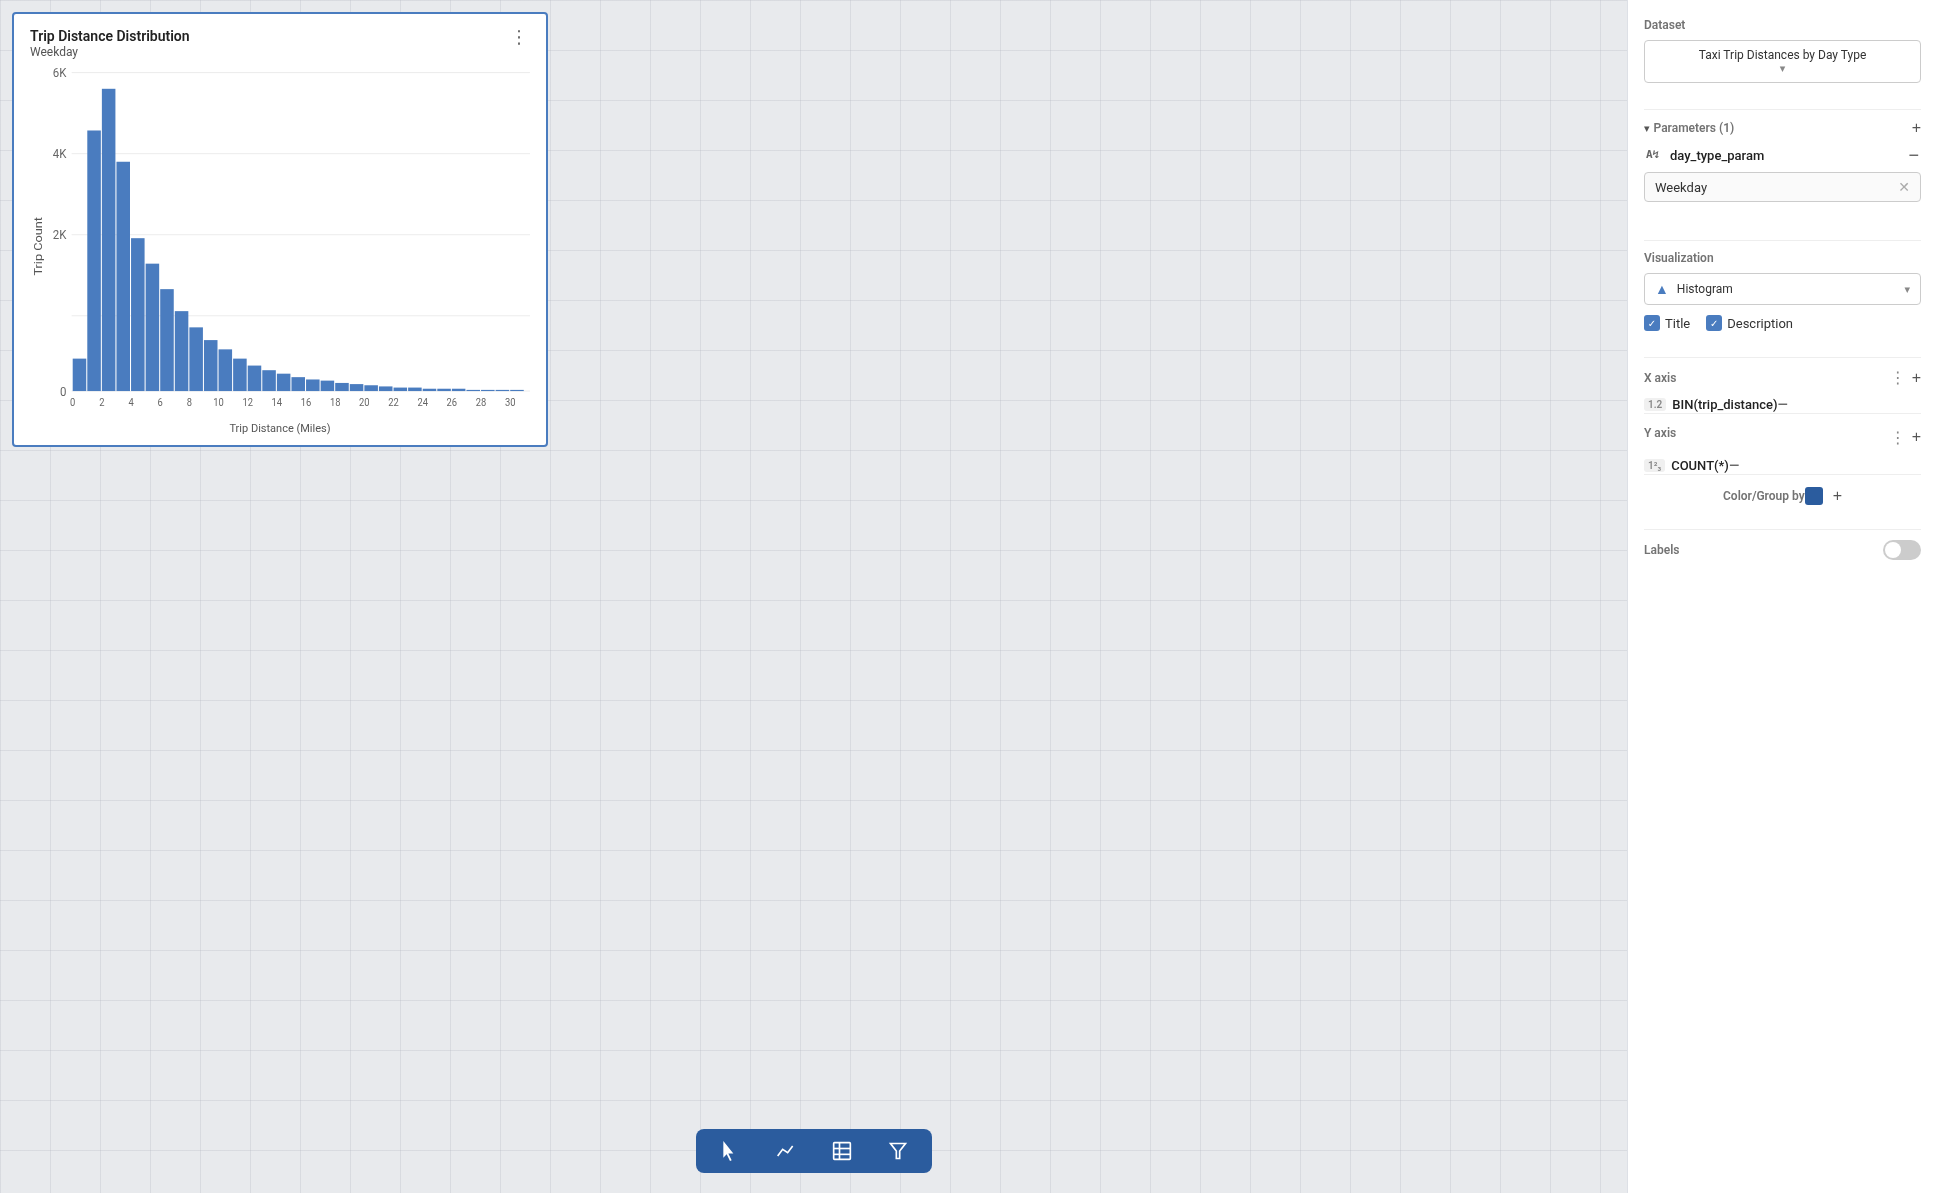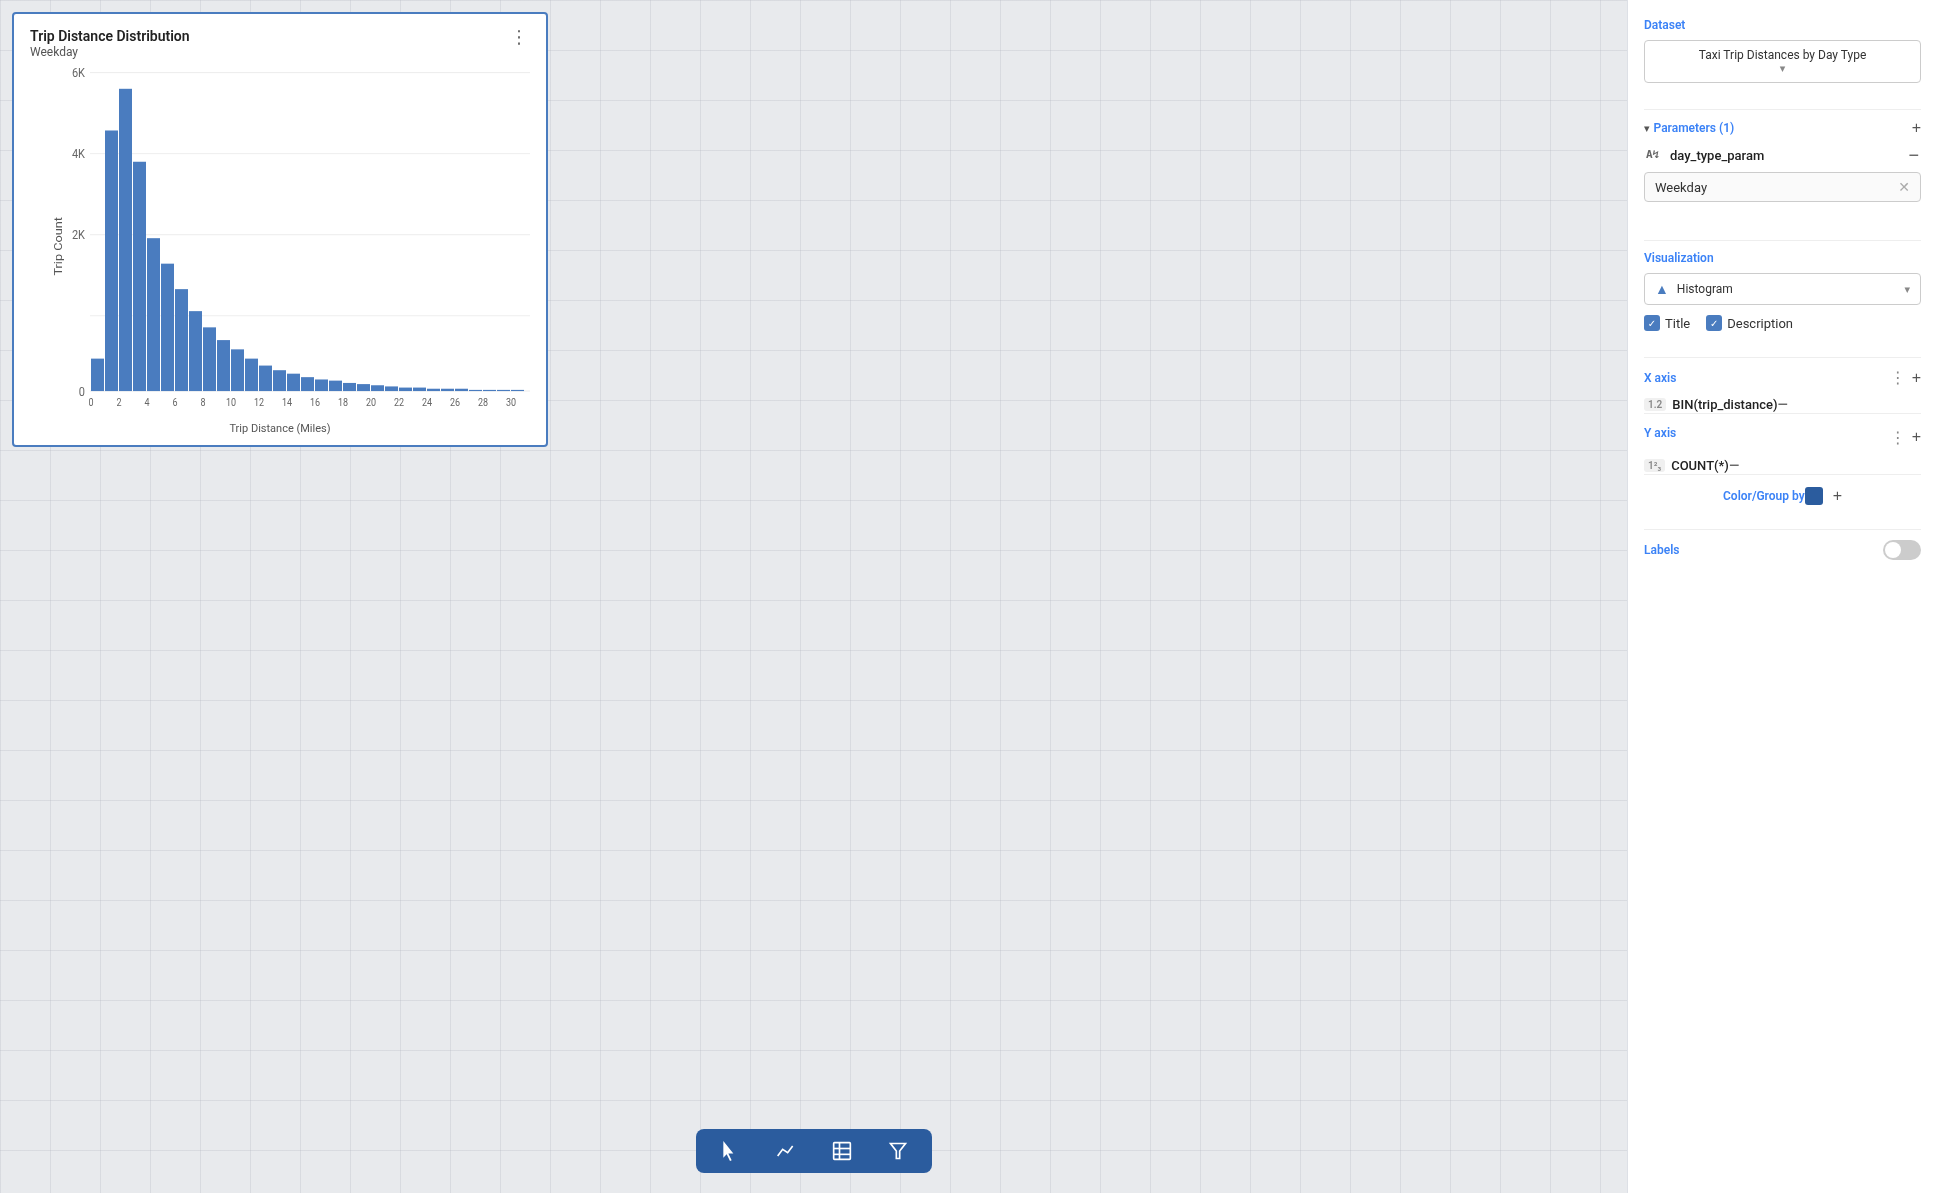--- a/index.html
+++ b/index.html
@@ -66,21 +66,20 @@
       color: #666;
       font-size: 18px;
       line-height: 1;
       padding: 0 2px;
     }
 
     
     .histogram-container {
       flex: 1;
       position: relative;
-      margin-left: 20px;
     }
 
     
     .x-axis-label {
       text-align: center;
       font-size: 11px;
       color: #555;
       margin-top: 2px;
     }
 
@@ -92,21 +91,21 @@
       padding: 18px 16px;
       display: flex;
       flex-direction: column;
       gap: 0;
       overflow-y: auto;
     }
 
     .section-label {
       font-size: 12px;
       font-weight: 600;
-      color: #3b82f6;
+      color: #737373;
       margin-bottom: 8px;
     }
 
     
     .dataset-section { margin-bottom: 16px; }
 
     .dropdown-select {
       width: 100%;
       border: 1px solid #ccc;
       border-radius: 4px;

